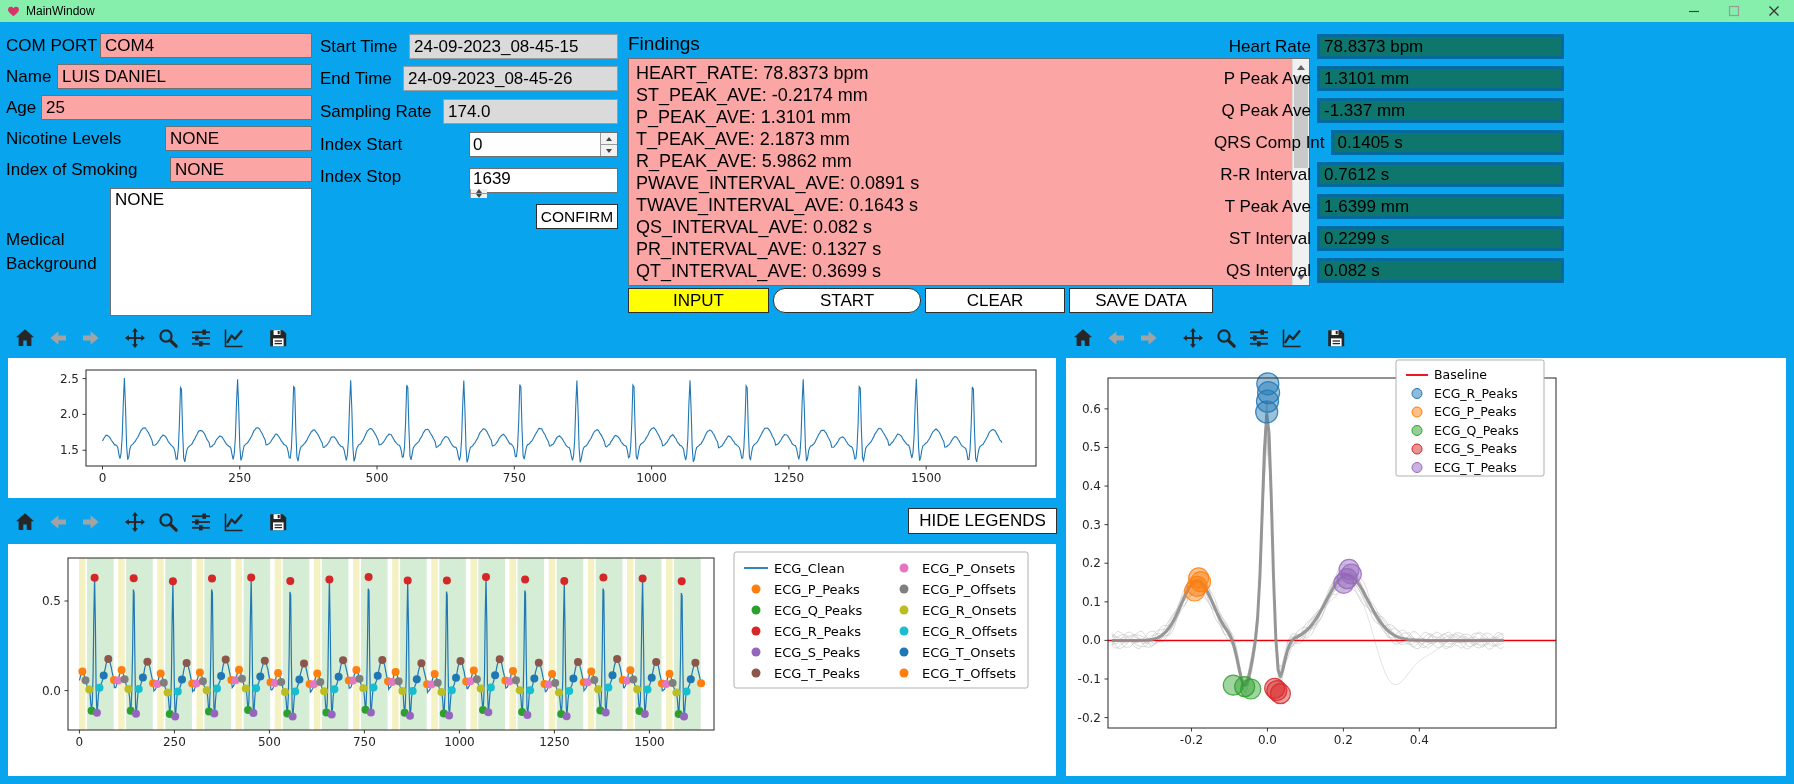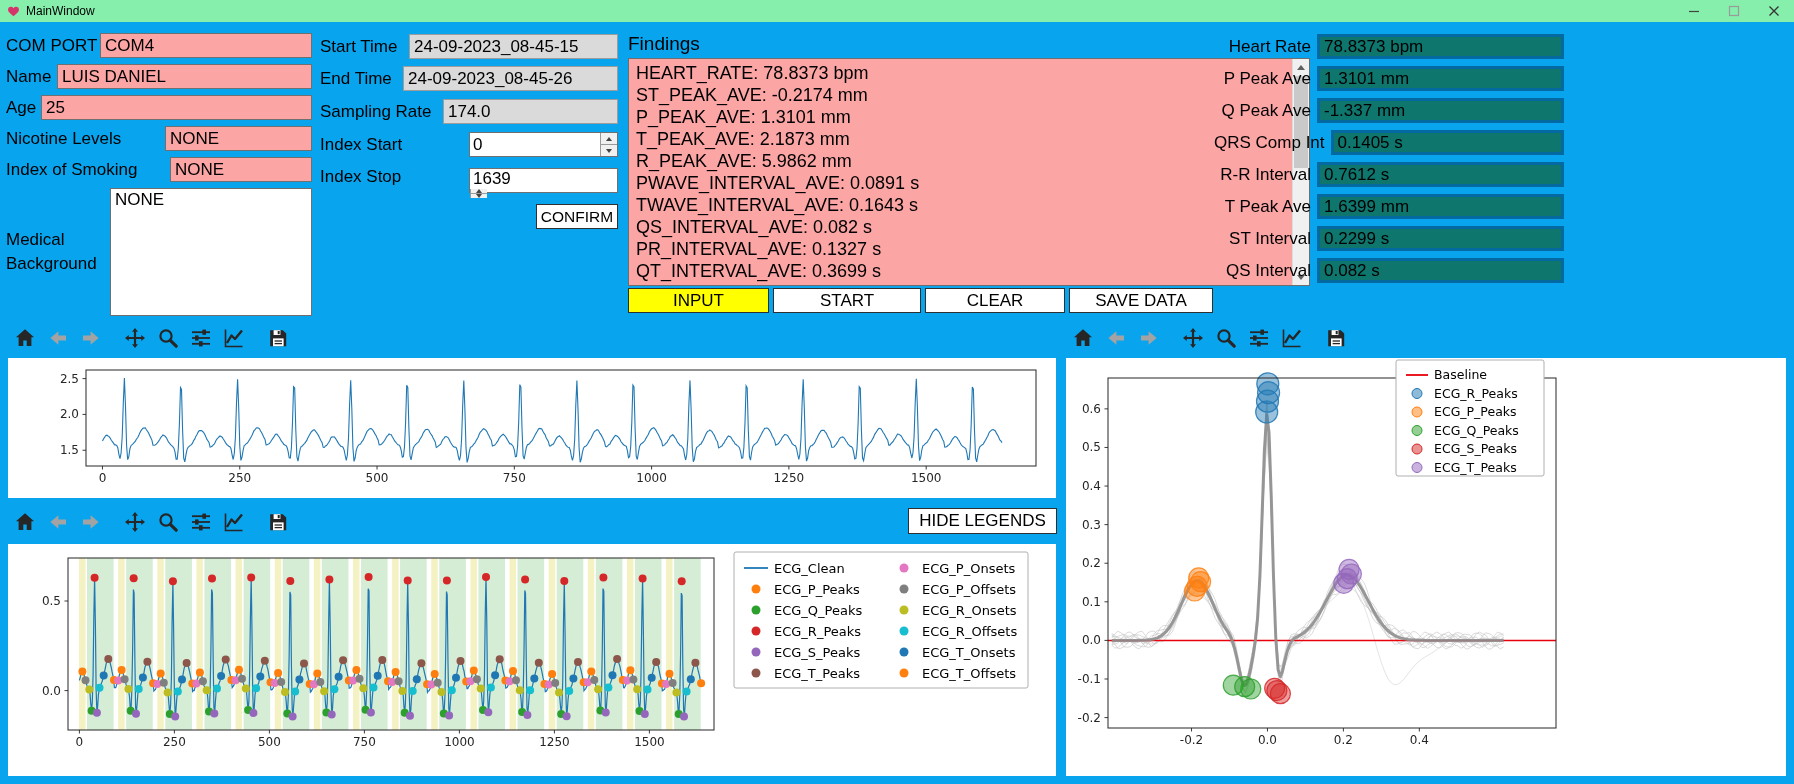--- a/index.html
+++ b/index.html
@@ -152,21 +152,21 @@
       <div class="fscroll-btn up">
           <span class="sarr up"></span>
         </div>
       <div class="fscroll-thumb"></div>
       <div class="fscroll-btn down">
           <span class="sarr down"></span>
         </div>
     </div>
   </div>
   <button class="btn btn-input abs" style="left:628px;top:288px;width:141px;">INPUT</button>
-  <button class="btn abs" style="left:773px;top:288px;width:148px;">START</button>
+  <button class="btn abs" style="left:773px;top:288px;width:148px;border-radius:12px;">START</button>
   <button class="btn abs" style="left:925px;top:288px;width:140px;">CLEAR</button>
   <button class="btn abs" style="left:1069px;top:288px;width:144px;">SAVE DATA</button>
 
   <div class="meas-panel">
       <div class="meas-row">
         <span class="meas-label">Heart Rate</span>
         <div class="meas-value">78.8373 bpm</div>
       </div>
       <div class="meas-row">
         <span class="meas-label">P Peak Ave</span>

